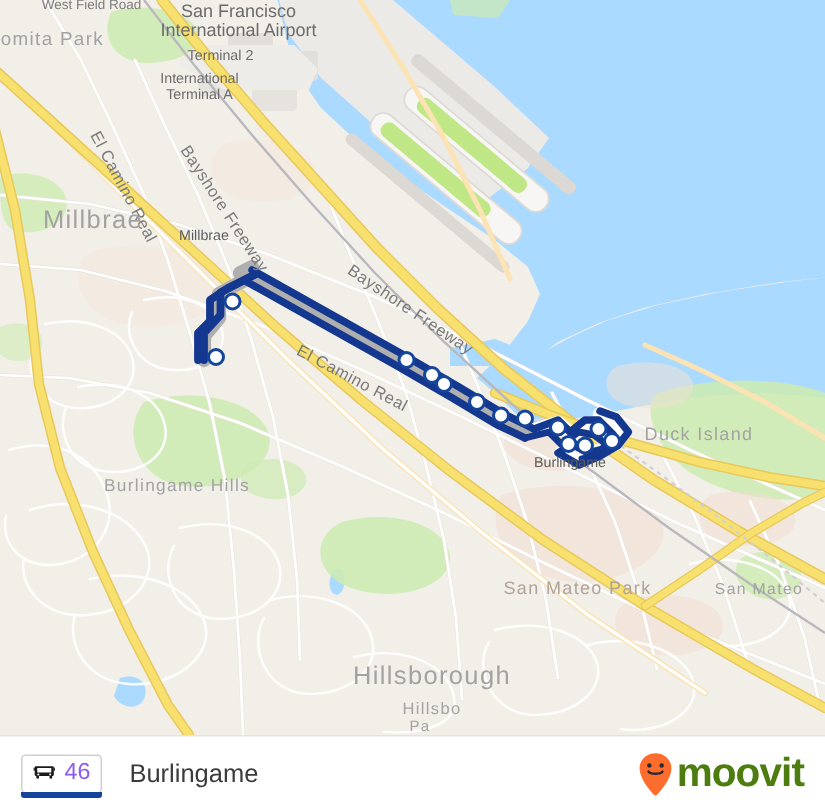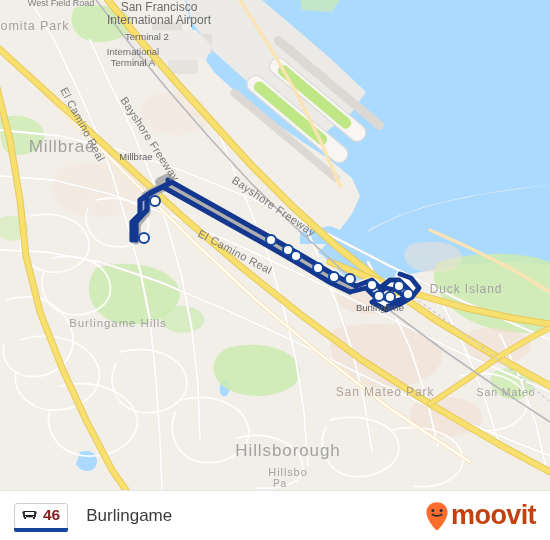--- a/index.html
+++ b/index.html
@@ -67,39 +67,39 @@
     position: absolute;
     left: -1px; right: -1px;
     bottom: -4px;
     height: 4px;
     background: #14459b;
     border-radius: 0 0 2px 2px;
   }
   .route-badge .bus-ico { width: 17px; height: 17px; display: block; }
   .route-number {
     font-size: 15.5px;
-    font-weight: bold;
-    color: #7f1d1d;
+    font-weight: normal;
+    color: #8b5cf6;
     line-height: 1;
   }
   .route-dest {
     margin-left: 18px;
     font-size: 17px;
     color: #3b3b3b;
   }
   .moovit-logo {
     margin-left: auto;
     display: flex;
     align-items: center;
     gap: 1px;
   }
   .moovit-word {
     font-size: 27px;
     font-weight: bold;
-    color: #c2410c;
+    color: #4d7c0f;
     letter-spacing: -0.6px;
     line-height: 1;
   }
 
   
 </style>
 </head>
 <body>
 
 <div id="app">

